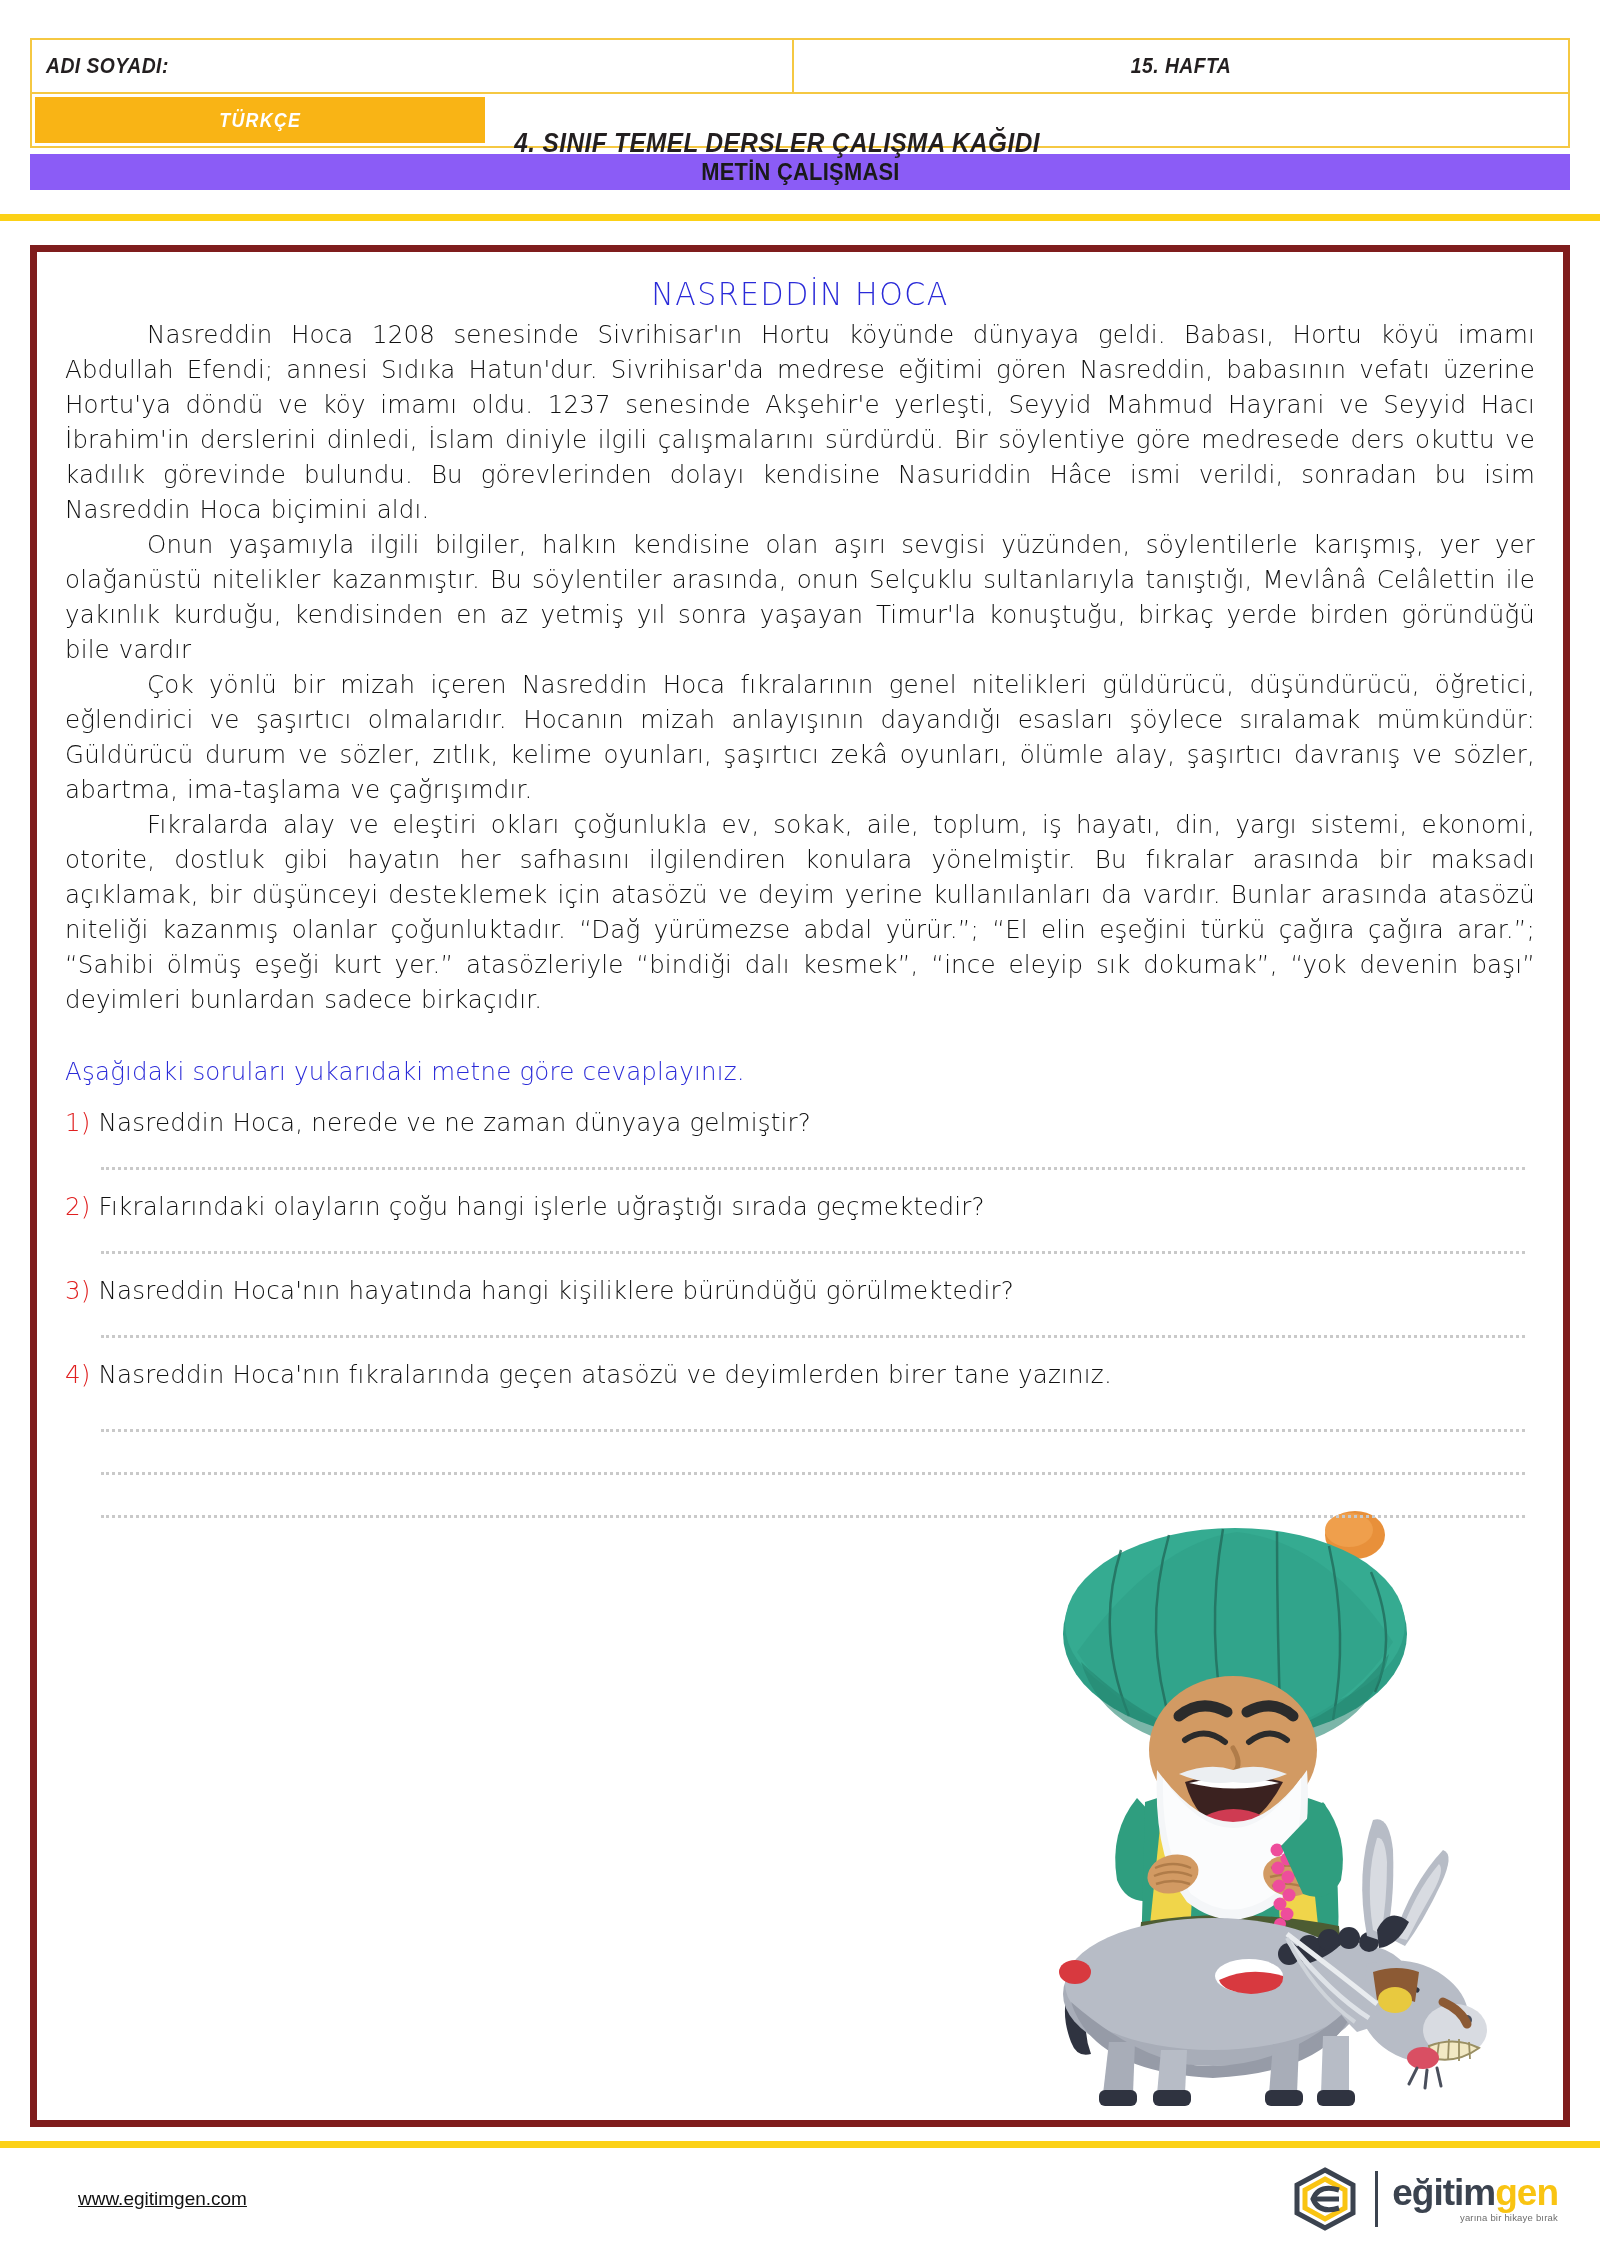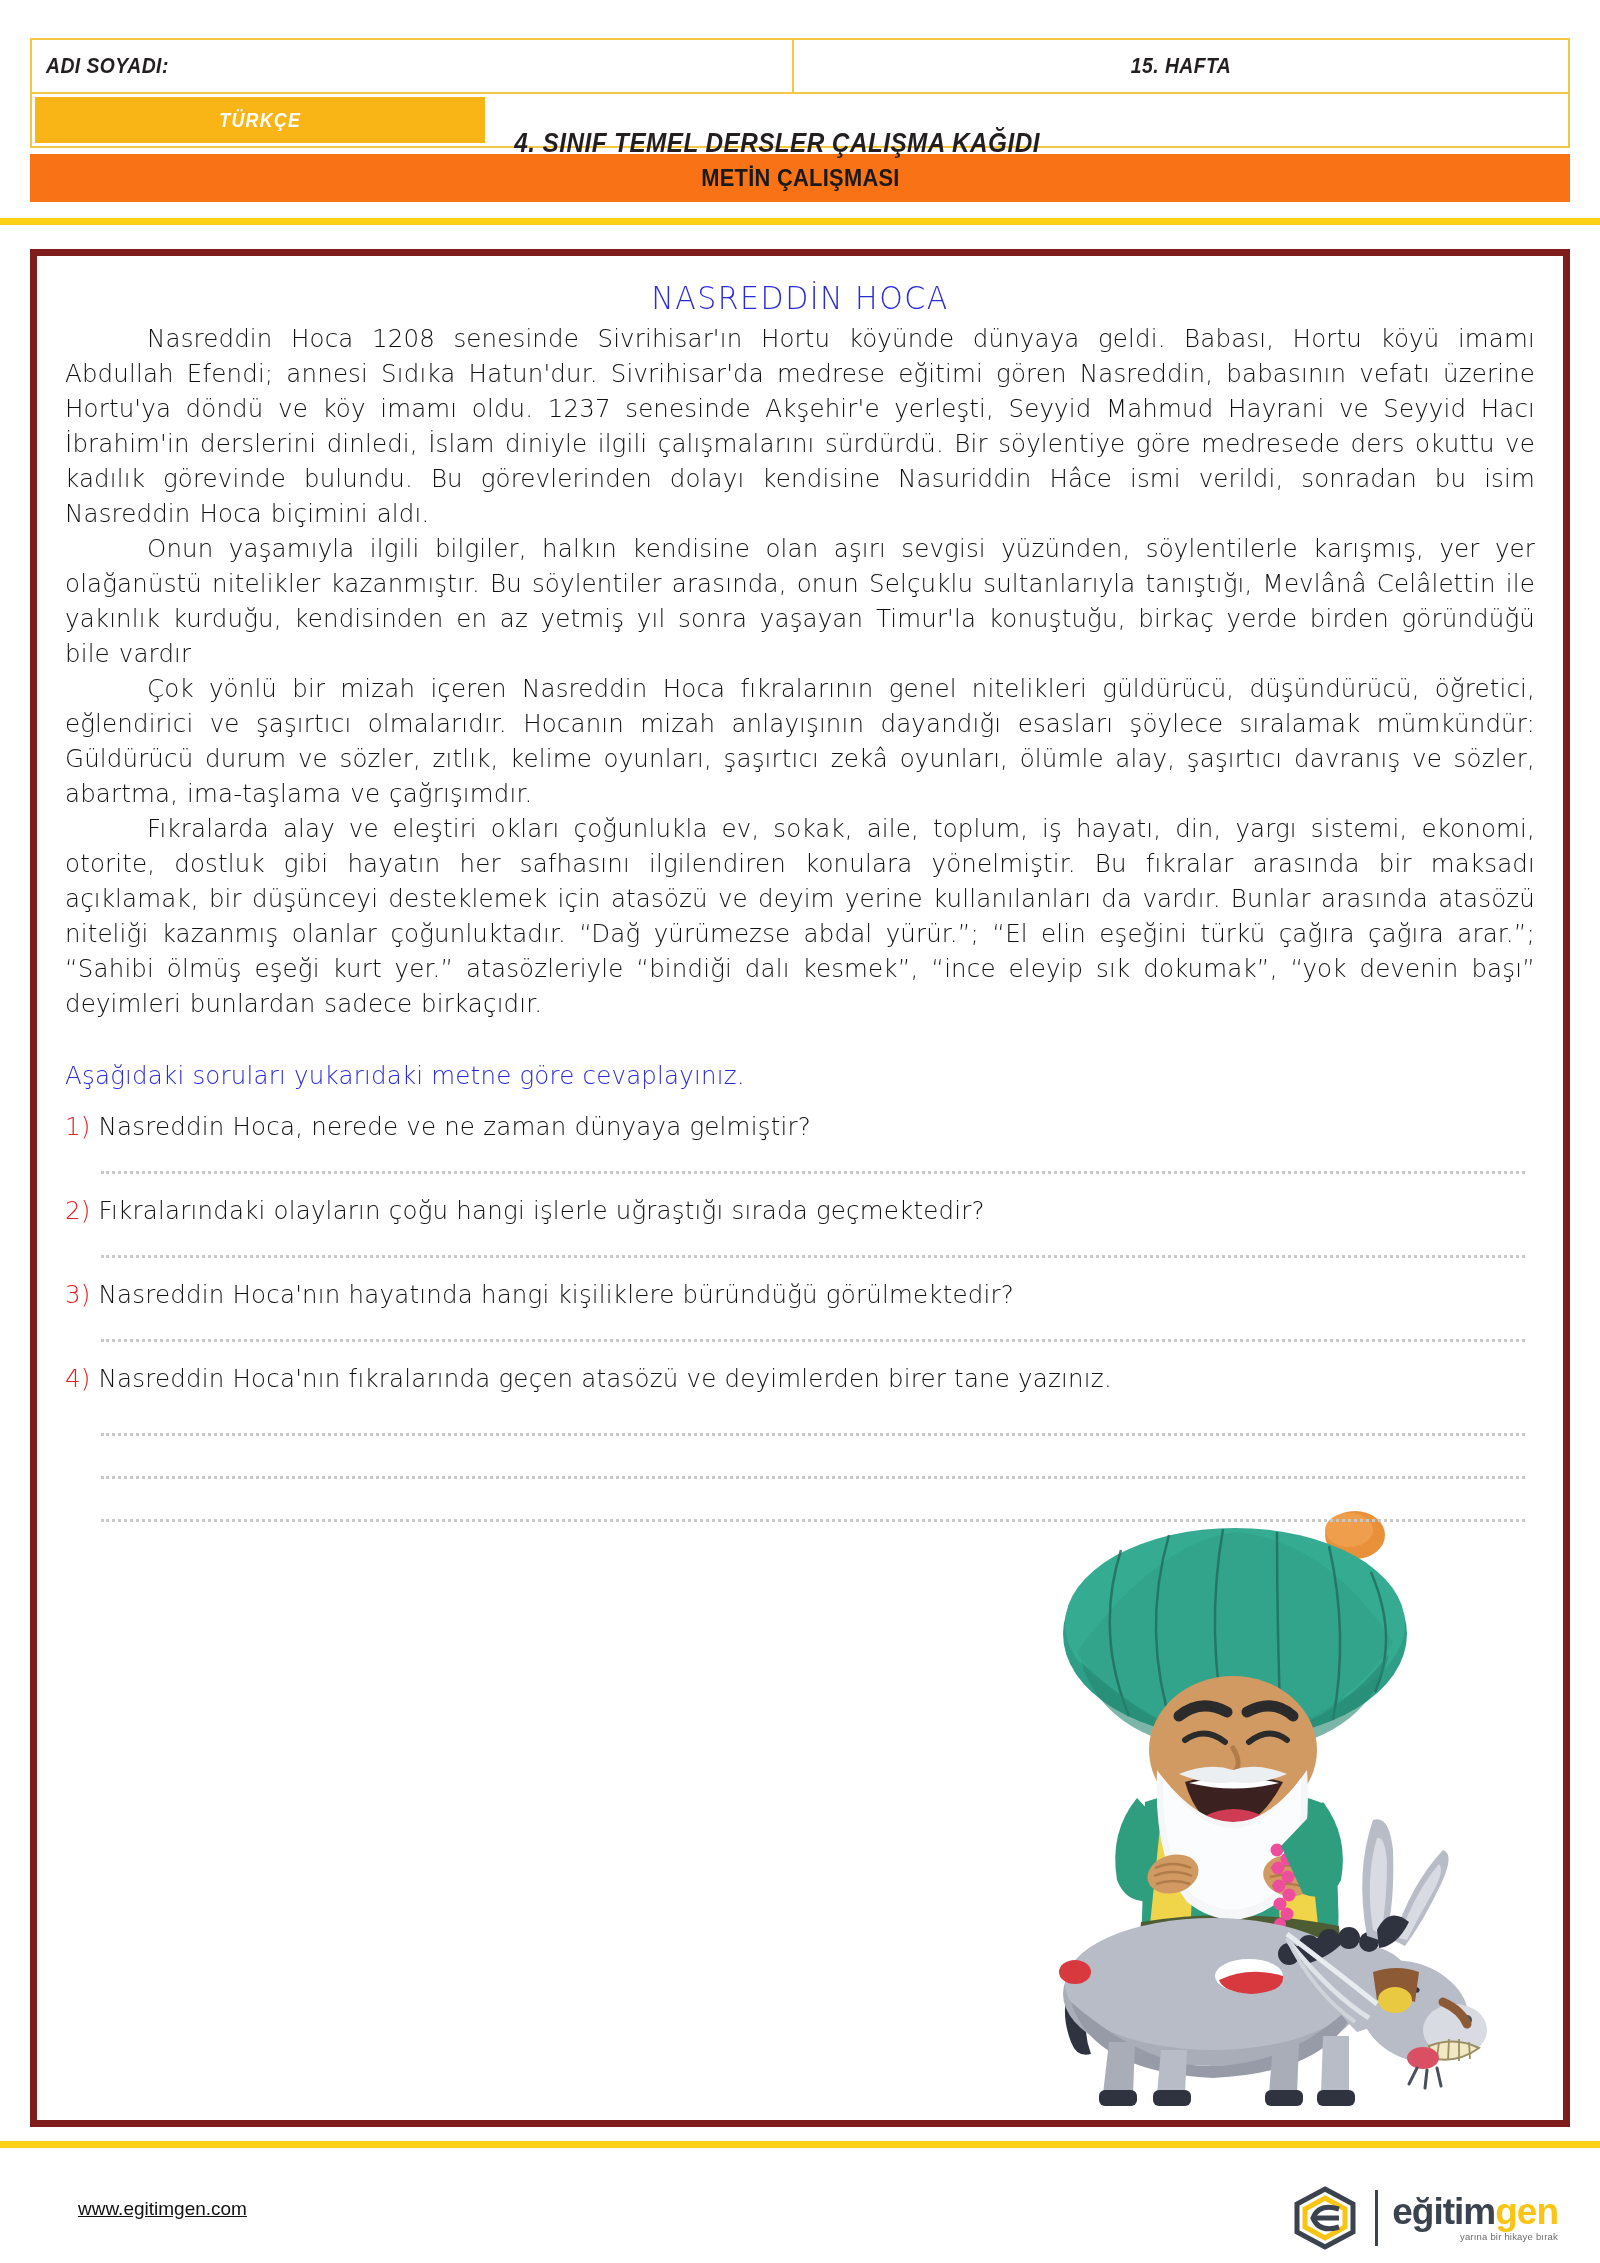--- a/index.html
+++ b/index.html
@@ -97,23 +97,23 @@
     font-weight: bold;
     font-style: italic;
     font-size: 27px;
     color: #231f20;
     letter-spacing: 0.5px;
     transform: scaleX(0.90);
     white-space: nowrap;
   }
 
   .section-banner {
-    margin: 6px 30px 4px 30px;
-    background: #f97316;
-    height: 48px;
+    margin: 6px 30px 12px 30px;
+    background: #8b5cf6;
+    height: 36px;
     display: flex;
     align-items: center;
     justify-content: center;
   }
   .section-banner span {
     font-weight: bold;
     font-size: 23px;
     color: #1a1a1a;
     letter-spacing: 0.3px;
     transform: scaleX(0.95);
@@ -220,21 +220,20 @@
   .site-url {
     font-size: 19px;
     color: #111;
     font-family: "Liberation Sans", sans-serif;
     text-decoration: underline;
   }
   .logo {
     display: flex;
     align-items: center;
     gap: 14px;
-    margin-top: 19px;
   }
   .logo-text-wrap { display: flex; flex-direction: column; align-items: flex-start; }
   .logo-word {
     font-size: 37px;
     font-weight: bold;
     line-height: 0.95;
     letter-spacing: -1px;
   }
   .logo-word .a { color: #3b434f; }
   .logo-word .b { color: #f9c412; }

